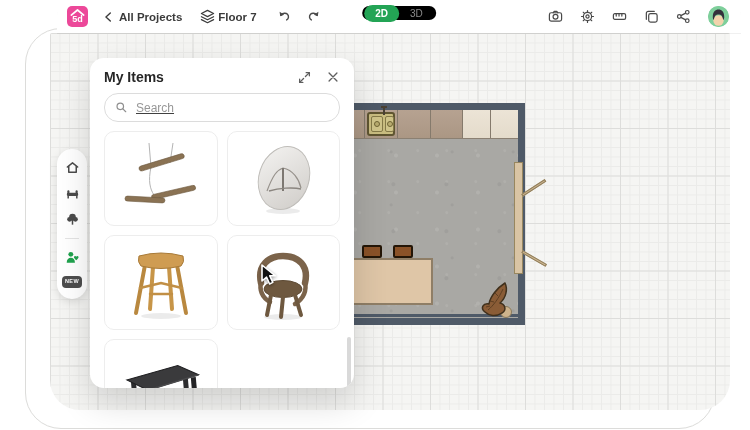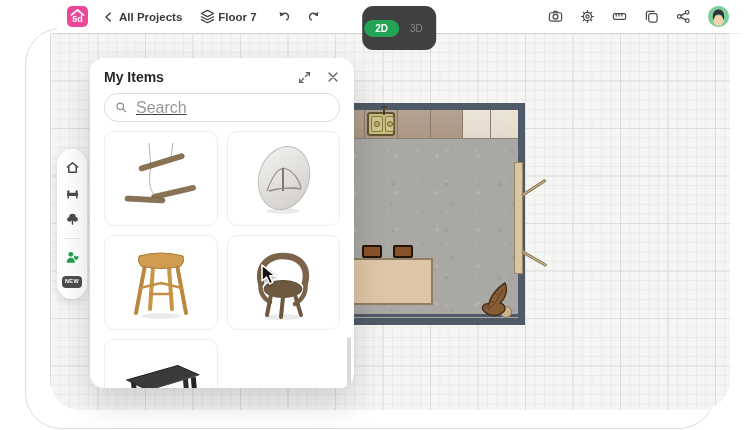--- a/index.html
+++ b/index.html
@@ -25,21 +25,21 @@
            border-radius:16px 16px 0 0;z-index:30;display:flex;align-items:center;
            padding:0 10px;box-sizing:border-box;box-shadow:0 1px 0 rgba(0,0,0,0.06);}
   .logo{width:21px;height:21px;border-radius:5px;background:#ec4899;display:flex;
         align-items:center;justify-content:center;margin-right:14px;cursor:pointer;}
   .tb-group{display:flex;align-items:center;gap:3px;margin-right:18px;cursor:pointer;}
   .tb-label{font-size:11.5px;font-weight:bold;color:#3b3b3b;}
   .tb-icon{display:flex;align-items:center;justify-content:center;}
   .tb-icon svg{display:block;}
   .undo-redo{display:flex;align-items:center;gap:14px;margin-left:2px;}
   .view-toggle{position:absolute;left:50%;top:6px;transform:translateX(-50%);height:14px;
-               background:#404040;border-radius:11px;display:flex;align-items:center;padding:15px 2px;}
+               background:#000000;border-radius:11px;display:flex;align-items:center;padding:0 2px;}
   .vt-opt{font-size:10px;height:17px;display:flex;align-items:center;padding:0 11px;
           border-radius:9px;color:#8b8b8b;cursor:pointer;}
   .vt-opt.active{background:#23A455;color:#fff;font-weight:bold;}
   .tb-right{margin-left:auto;display:flex;align-items:center;gap:17px;padding-right:2px;}
   .tb-btn{color:#4a4a4a;cursor:pointer;display:flex;}
   .avatar{width:21px;height:21px;border-radius:50%;overflow:hidden;background:#7ECF9B;cursor:pointer;}
 
   
   .side-rail{position:absolute;left:57px;top:149px;width:30px;z-index:20;background:#fff;
              border-radius:15px;box-shadow:0 3px 10px rgba(0,0,0,0.12);
@@ -51,21 +51,21 @@
              padding:3px 3px;border-radius:4px;line-height:1;cursor:pointer;}
 
   
   .panel{position:absolute;left:90px;top:58px;width:264px;height:330px;background:#fff;z-index:25;
          border-radius:14px;box-shadow:0 14px 34px rgba(0,0,0,0.16);overflow:hidden;}
   .panel-head{display:flex;align-items:center;padding:11px 14px 6px;}
   .panel-title{font-size:14px;font-weight:bold;color:#262626;flex:1;}
   .panel-head .hbtn{color:#5f5f5f;cursor:pointer;display:flex;margin-left:14px;}
   .search-box{margin:2px 14px 9px;height:27px;border:1px solid #dcdcdc;border-radius:14px;
               display:flex;align-items:center;gap:6px;padding:0 10px;background:#fff;}
-  .search-box input{border:none;outline:none;flex:1;font-size:16px;color:#404040;
+  .search-box input{border:none;outline:none;flex:1;font-size:12px;color:#404040;
                     font-family:"Liberation Sans",sans-serif;background:transparent;min-width:0;text-decoration:underline;}
   .search-box input::placeholder{color:#989898;}
   .items-grid{display:grid;grid-template-columns:1fr 1fr;gap:9px;padding:0 14px;}
   .item-card{height:93px;border:1px solid #ededed;border-radius:10px;background:#fff;
              display:flex;align-items:center;justify-content:center;position:relative;cursor:pointer;}
   .scroll-thumb{position:absolute;right:3px;top:279px;width:4px;height:53px;background:#d9d9d9;
                 border-radius:2px;cursor:pointer;}
   .cursor-overlay{position:absolute;left:32px;top:28px;pointer-events:none;
                   filter:drop-shadow(0 1px 1.5px rgba(0,0,0,.4));}
 

